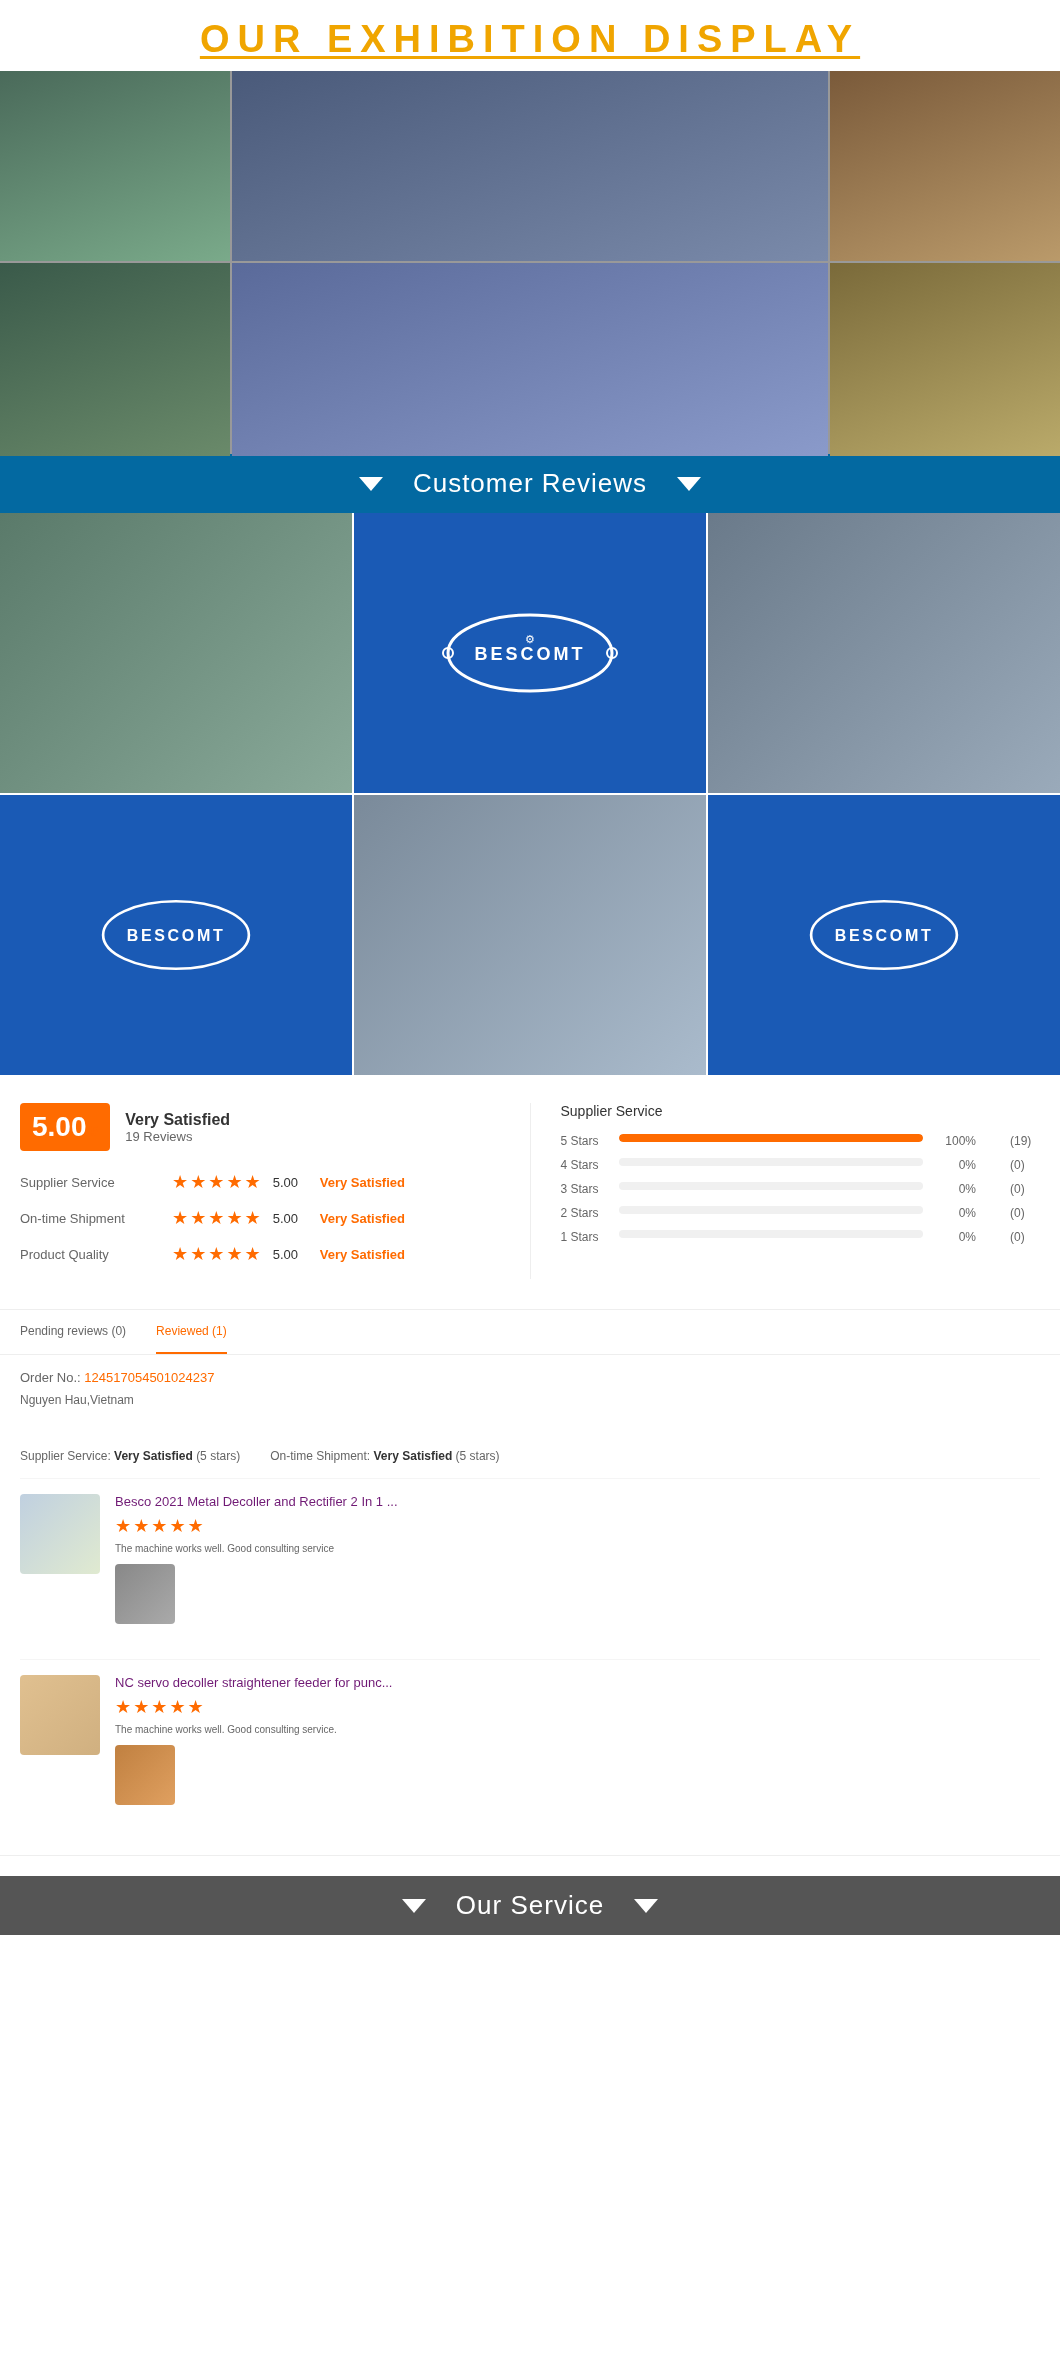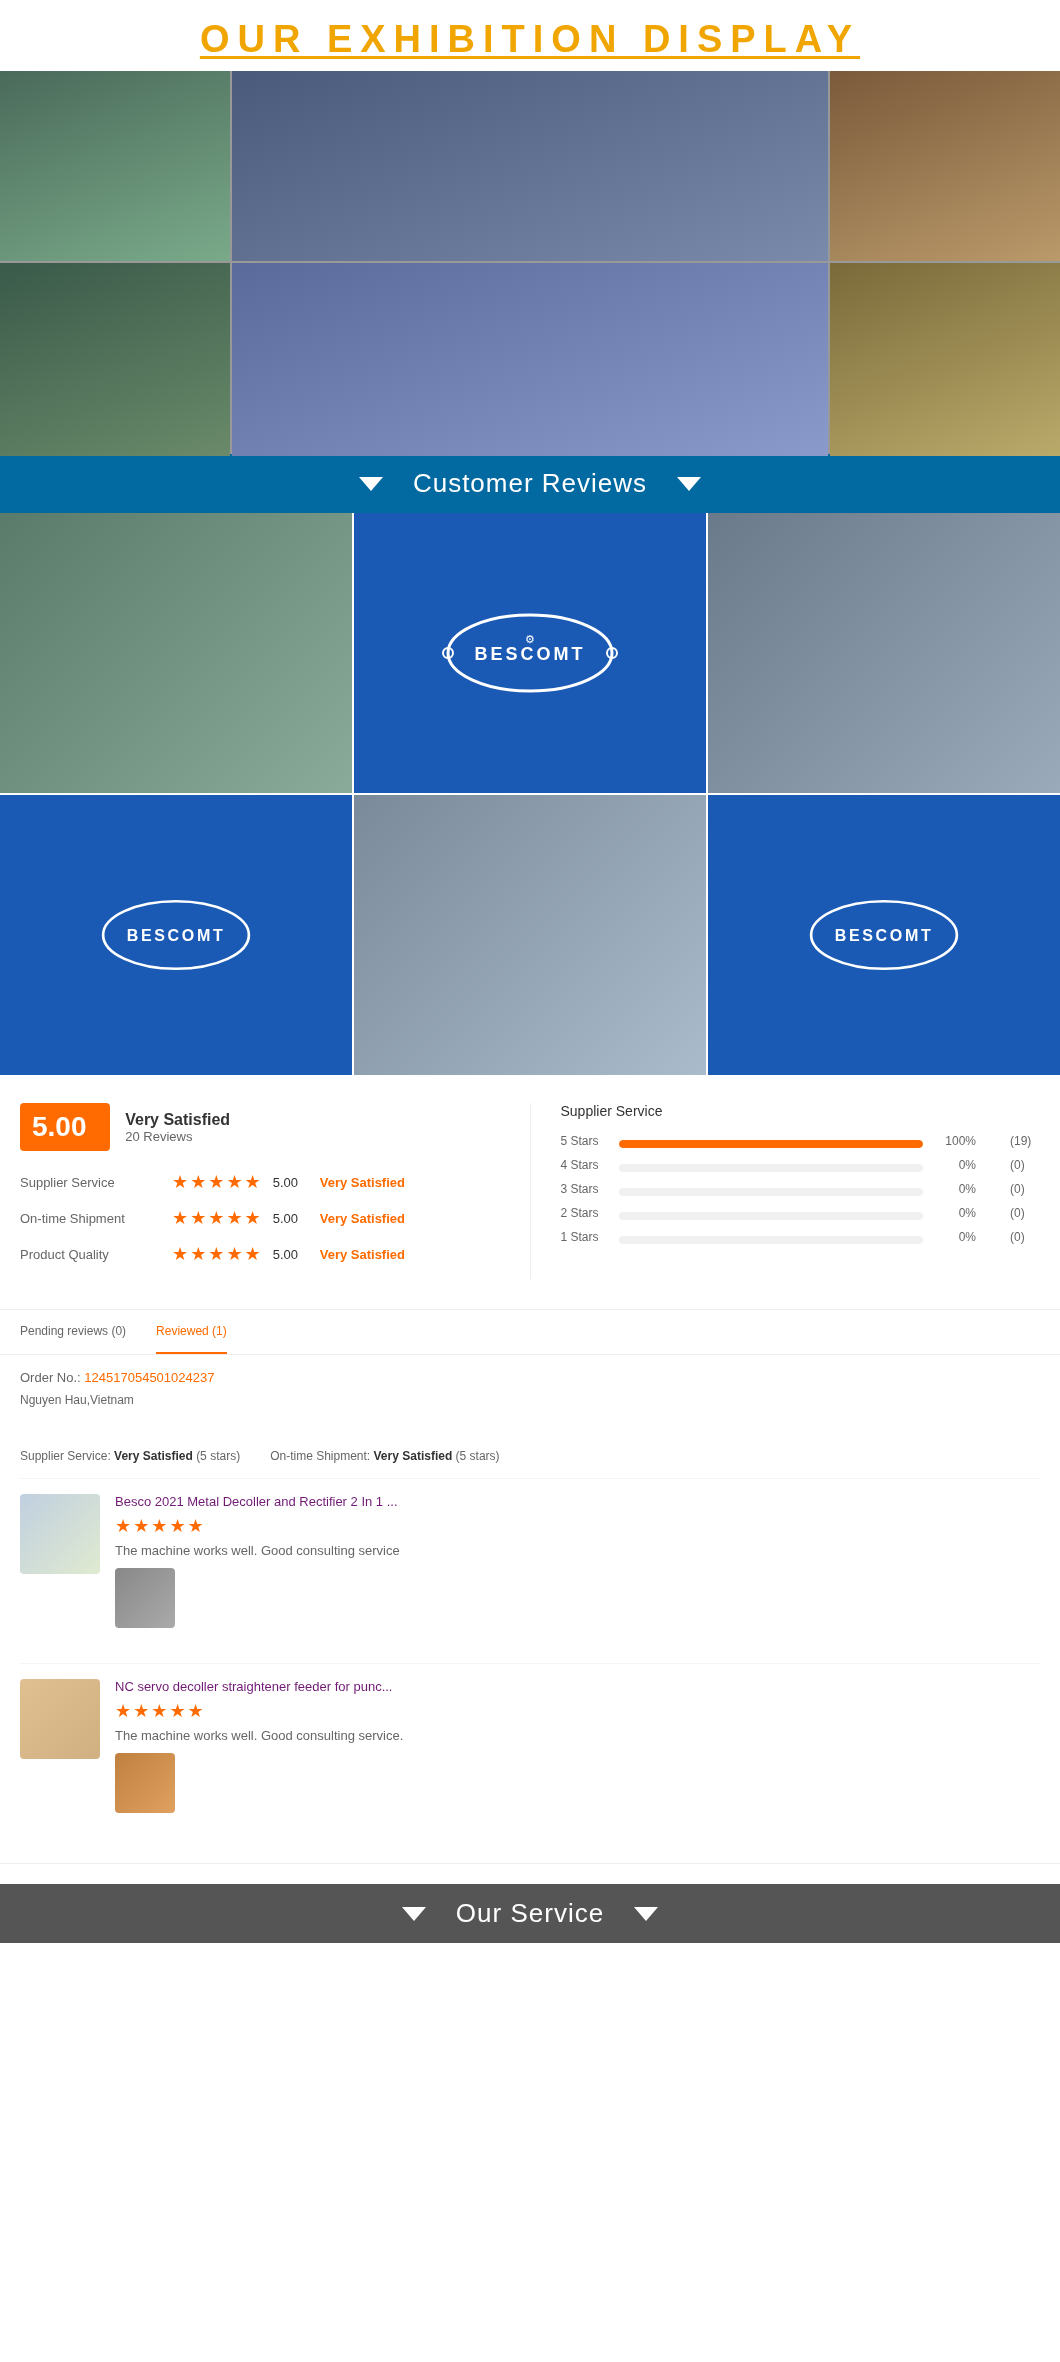--- a/index.html
+++ b/index.html
@@ -118,21 +118,21 @@
     }
 
     
     .bar-section-title {
       font-size: 14px;
       color: #333;
       margin-bottom: 15px;
     }
     .bar-row {
       display: flex;
-      align-items: flex-end;
+      align-items: flex-start;
       gap: 8px;
       margin-bottom: 10px;
     }
     .bar-label {
       width: 50px;
       font-size: 12px;
       color: #666;
     }
     .bar-track {
       flex: 1;
@@ -244,21 +244,21 @@
     }
     .product-name {
       font-size: 13px;
       color: #701a75;
       margin-bottom: 6px;
     }
     .product-stars {
       margin-bottom: 6px;
     }
     .product-comment {
-      font-size: 13px;
+      font-size: 10px;
       color: #666;
       margin-bottom: 10px;
     }
     .review-photo {
       width: 60px;
       height: 60px;
       background: #ddd;
       border-radius: 4px;
       overflow: hidden;
     }
@@ -378,21 +378,21 @@
 
 <div class="rating-section">
 
   <div class="rating-left">
     <div class="overall-score">
       <div class="score-box">
         <span>5.00</span><span class="score-sub" style="font-size:14px;">/5</span>
       </div>
       <div>
         <div class="score-label">Very Satisfied</div>
-        <div class="score-count">20 Reviews</div>
+        <div class="score-count">19 Reviews</div>
       </div>
     </div>
 
     <div class="rating-row">
       <div class="rating-row-label">Supplier Service</div>
       <div class="stars">
         <span class="star">★</span>
         <span class="star">★</span>
         <span class="star">★</span>
         <span class="star">★</span>

